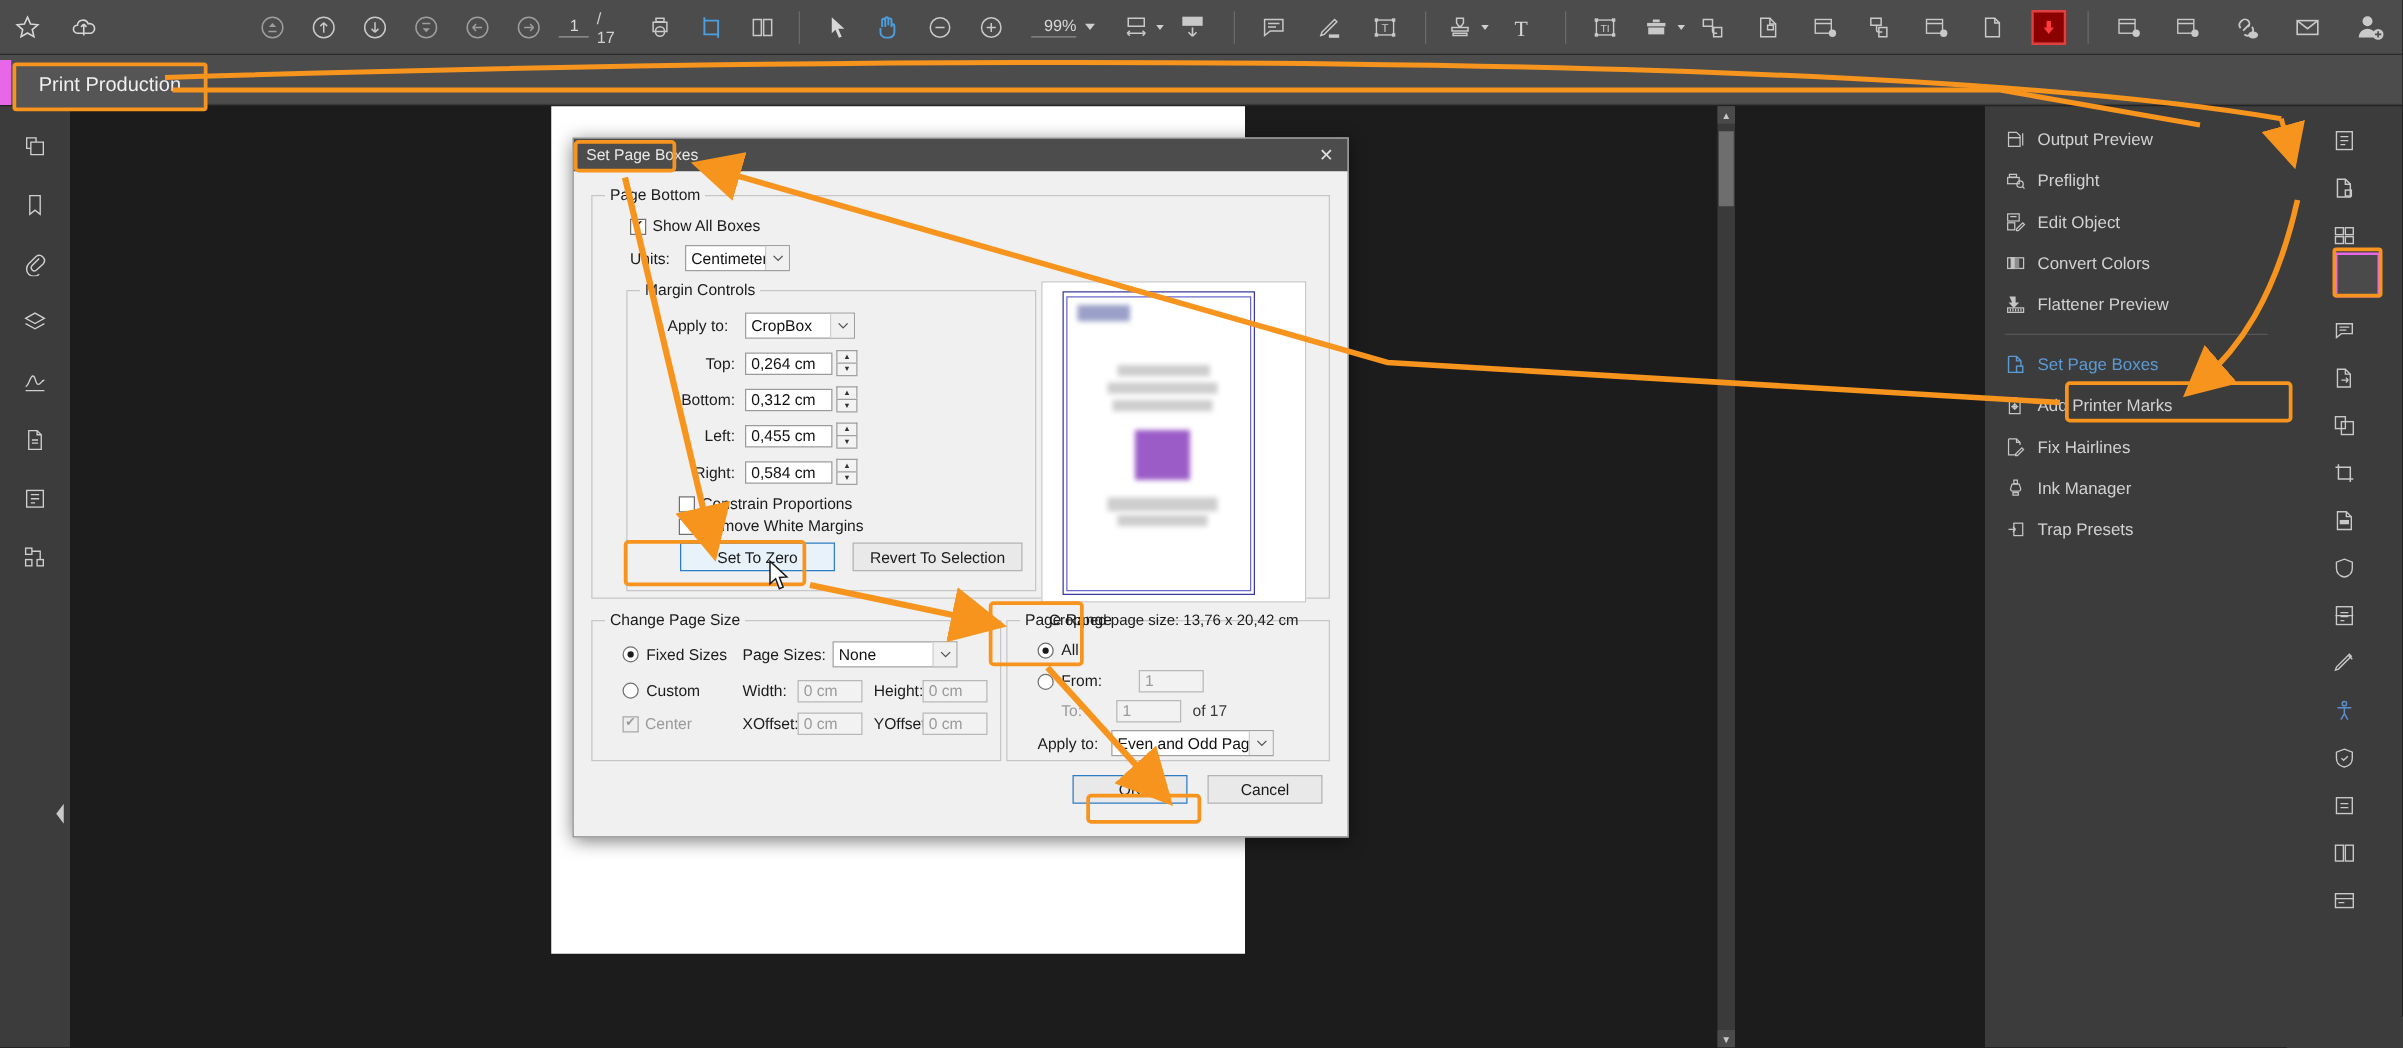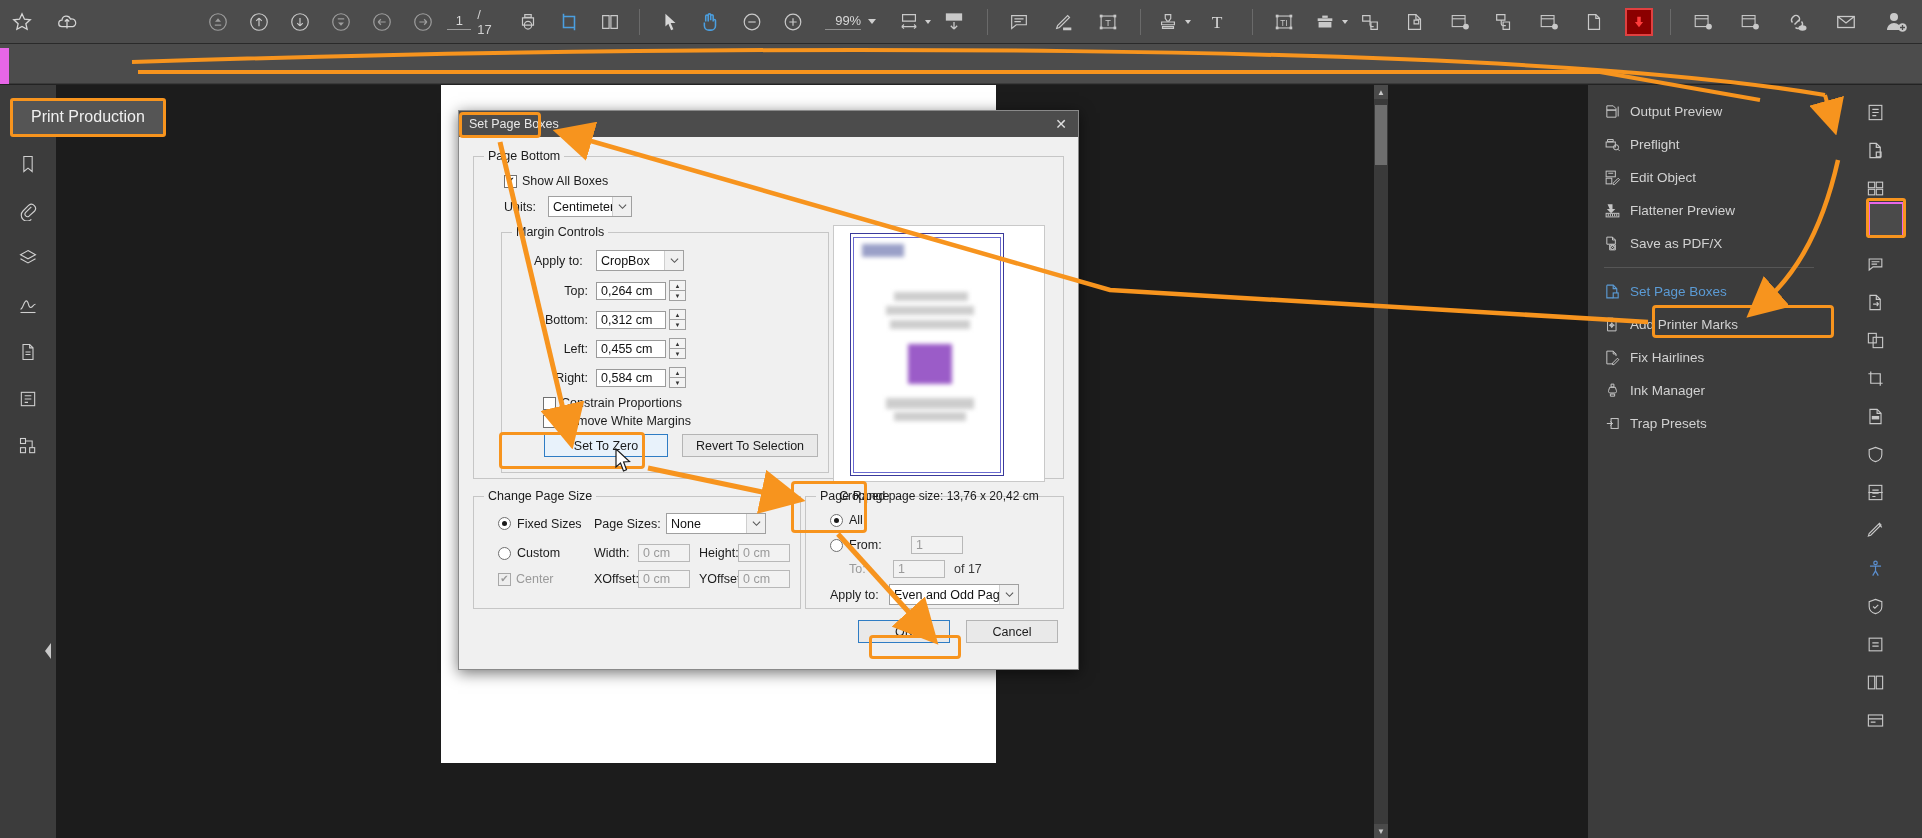--- a/index.html
+++ b/index.html
@@ -48,21 +48,20 @@
   .secondbar {
     position: absolute; left: 0; top: 44px; width: 1922px; height: 40px;
     background: #4c4c4c; border-bottom: 1px solid #3a3a3a;
   }
   .pp-tab {
     position: absolute; left: 10px; top: 50px;
     padding: 7px 18px 8px 18px;
     background: #555555; color: #f0f0f0; font-size: 16px;
     border: 3px solid #F7941E; border-radius: 3px;
     z-index: 40;
-    margin-top: 48px;
   }
   .magenta-edge {
     position:absolute; left:0; top:48px; width:9px; height:36px; background:#E866E8;
   }
   .close-btn {
     position: absolute; right: 26px; top: 50px;
     padding: 5px 22px; border: 1px solid #9a9a9a; border-radius: 16px;
     color: #cfd9e8; font-size: 15px; background: transparent; margin-top: 39px;
   }
 
@@ -622,44 +621,42 @@
         <svg width="17" height="17" viewBox="0 0 24 24" fill="none" stroke="currentColor" stroke-width="1.4">
             <rect x="3" y="3" width="13" height="8"></rect>
             <path d="M6 6h7"></path>
             <rect x="3" y="13" width="8" height="8"></rect>
             <path d="M13 20l7-7 2 2-7 7h-2z"></path>
           </svg>
       </span>
       <span>Edit Object</span>
     </div>
 
+    <div class="rp-item">
+      <span class="rp-ic">
+        <svg width="17" height="17" viewBox="0 0 24 24" fill="none" stroke="currentColor" stroke-width="1.4">
+            <rect x="3" y="6" width="18" height="12"></rect>
+            <rect x="7" y="6" width="4" height="12" fill="currentColor"></rect>
+            <rect x="11" y="6" width="5" height="12" fill="#8e8e8e" stroke="none"></rect>
+          </svg>
+      </span>
+      <span>Convert Colors</span>
+    </div>
 
     <div class="rp-item">
       <span class="rp-ic">
         <svg width="17" height="17" viewBox="0 0 24 24" fill="none" stroke="currentColor" stroke-width="1.4">
             <path d="M5 3h7v7h4l-6 6-6-6h4z" fill="currentColor" stroke="none"></path>
             <rect x="3" y="16" width="18" height="5"></rect>
             <path d="M6 17v3M9 17v3M12 17v3M15 17v3M18 17v3"></path>
           </svg>
       </span>
       <span>Flattener Preview</span>
     </div>
 
-    <div class="rp-item">
-      <span class="rp-ic">
-        <svg width="17" height="17" viewBox="0 0 24 24" fill="none" stroke="currentColor" stroke-width="1.4">
-            <path d="M4 3h8l4 4v6H4z"></path>
-            <path d="M12 3v4h4"></path>
-            <path d="M8 14h8v7H8z"></path>
-            <circle cx="12" cy="17.5" r="3"></circle>
-            <path d="M10.6 16.1l2.8 2.8M13.4 16.1l-2.8 2.8"></path>
-          </svg>
-      </span>
-      <span>Save as PDF/X</span>
-    </div>
 
     <div class="rp-divider"></div>
 
     <div class="rp-item sel">
       <span class="rp-ic">
         <svg width="17" height="17" viewBox="0 0 24 24" fill="none" stroke="currentColor" stroke-width="1.6">
             <path d="M4 3h9l5 5v6"></path>
             <path d="M4 3v18h9"></path>
             <path d="M13 3v5h5"></path>
             <rect x="13" y="14" width="7" height="7"></rect>
@@ -956,21 +953,21 @@
               <span>None</span>
               <span class="sel-arrow">
                 <svg width="9" height="7" viewBox="0 0 10 7" fill="none" stroke="#555" stroke-width="1.2">
                     <path d="M1 1.5l4 4 4-4"></path>
                   </svg>
               </span>
             </div>
           </div>
 
           <div class="row" style="margin-bottom:8px;">
-            <span style="display:flex;align-items:flex-end;width:110px;padding-left:14px;">
+            <span style="display:flex;align-items:flex-start;width:110px;padding-left:14px;">
               <span class="rb"></span>
               <span class="lbl">Custom</span>
             </span>
             <span class="lbl" style="width:44px">Width:</span>
             <div class="txtin dis" style="width:52px">0 cm</div>
             <span class="lbl" style="width:48px;padding-left:9px">Height:</span>
             <div class="txtin dis" style="width:52px">0 cm</div>
           </div>
 
           <div class="row">

